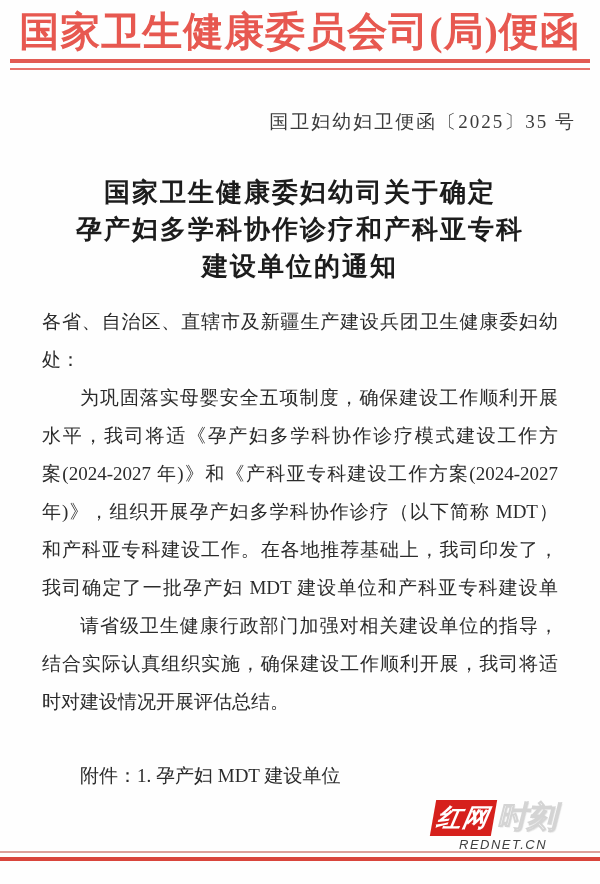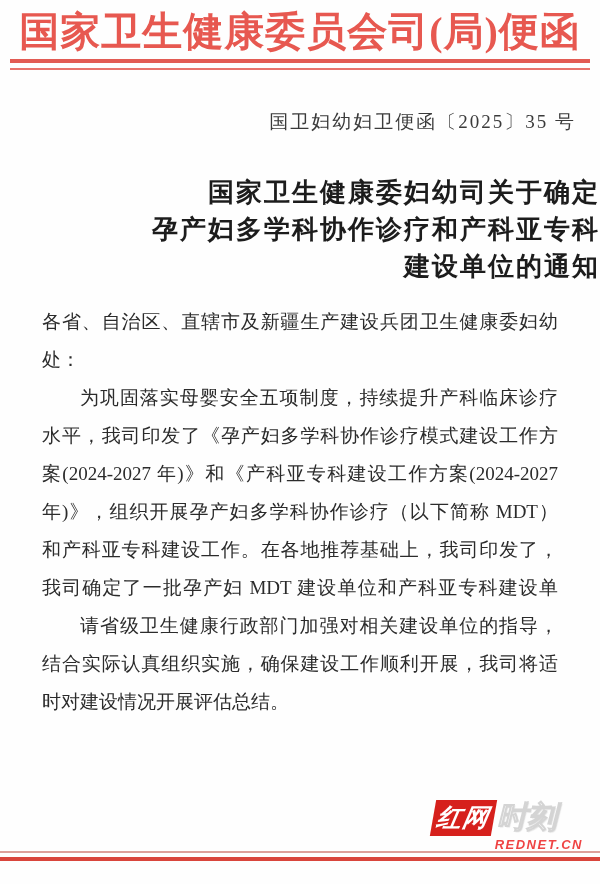--- a/index.html
+++ b/index.html
@@ -30,21 +30,21 @@
     margin-top:40px;
     text-align:right;
     padding-right:24px;
     font-size:19px;
     line-height:24px;
     color:#3a3a3a;
     letter-spacing:2px;
   }
   .title{
     margin-top:40px;
-    text-align:right;
+    text-align:center;
     font-size:26px;
     line-height:37px;
     font-weight:bold;
     color:#1c1c1c;
     letter-spacing:2px;
   }
   .body{
     margin:18px 42px 0 42px;
     font-size:19px;
     line-height:38px;
@@ -87,25 +87,25 @@
     font-style:italic;
     font-size:30px;
     color:#ffffff;
     -webkit-text-stroke:1px #d4d4d4;
     text-shadow:1px 1px 1px #e4e4e4;
     white-space:nowrap;
   }
   .wm-caption{
     margin-top:-1px;
     padding-left:26px;
-    text-align:right;
+    text-align:left;
     font-size:13px;
-    font-weight:bold;
+    font-weight:normal;
     font-style:italic;
-    color:#ef4444;
+    color:#404040;
     letter-spacing:1.5px;
   }
   .bottom-line-thin{
     position:absolute;left:0;right:0;top:851px;
     height:1.5px;background:#ddA09a;
   }
   .bottom-line-thick{
     position:absolute;left:0;right:0;top:857px;
     height:4px;background:#d9453c;
   }
@@ -128,31 +128,32 @@
   <div class="title">
     <div>国家卫生健康委妇幼司关于确定</div>
     <div>孕产妇多学科协作诊疗和产科亚专科</div>
     <div>建设单位的通知</div>
   </div>
 
   <div class="body">
 
   <div class="line stretch">各省、自治区、直辖市及新疆生产建设兵团卫生健康委妇幼</div>
       <div class="line">处：</div>
-      <div class="line indent stretch">为巩固落实母婴安全五项制度，持续提升产科临床诊疗</div>
-      <div class="line stretch">水平，我司印发了《孕产妇多学科协作诊疗模式建设工作方</div>
+      <div class="line indent stretch">为巩固落实母婴安全五项制度，确保建设工作顺利开展</div>
+      <div class="line stretch">水平，我司将适《孕产妇多学科协作诊疗模式建设工作方</div>
       <div class="line stretch">案(2024-2027 年)》和《产科亚专科建设工作方案(2024-2027</div>
       <div class="line stretch">年)》，组织开展孕产妇多学科协作诊疗（以下简称 MDT）</div>
       <div class="line stretch">和产科亚专科建设工作。在各地推荐基础上，我司印发了，</div>
       <div class="line stretch">我司确定了一批孕产妇 MDT 建设单位和产科亚专科建设单</div>
       <div class="line indent stretch">请省级卫生健康行政部门加强对相关建设单位的指导，</div>
       <div class="line stretch">结合实际认真组织实施，确保建设工作顺利开展，我司将适</div>
       <div class="line">时对建设情况开展评估总结。</div>
     </div>
 
+  <div class="attachment">附件：1. 孕产妇 MDT 建设单位</div>
 
   <div class="watermark">
     <div class="wm-row">
       <span class="wm-box">红网</span>
       <span class="wm-outline">时刻</span>
     </div>
     <div class="wm-caption">REDNET.CN</div>
   </div>
 
   <div class="bottom-line-thin"></div>

